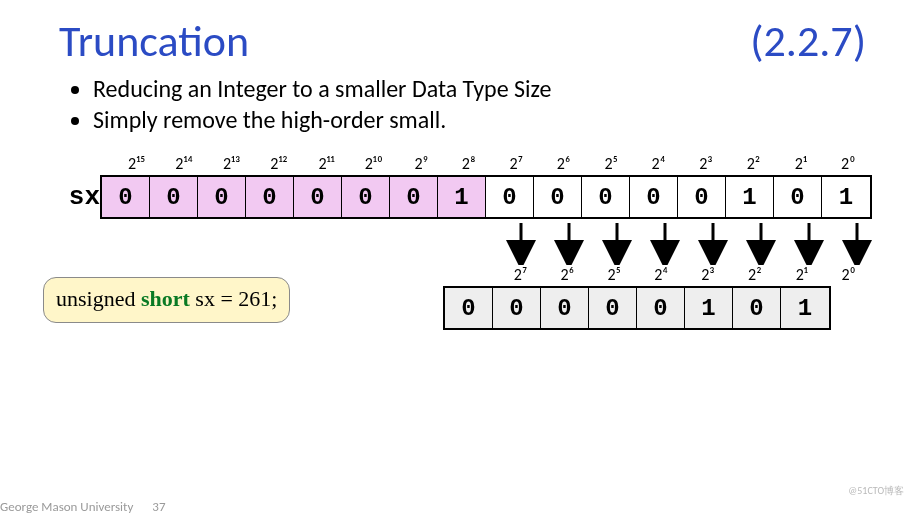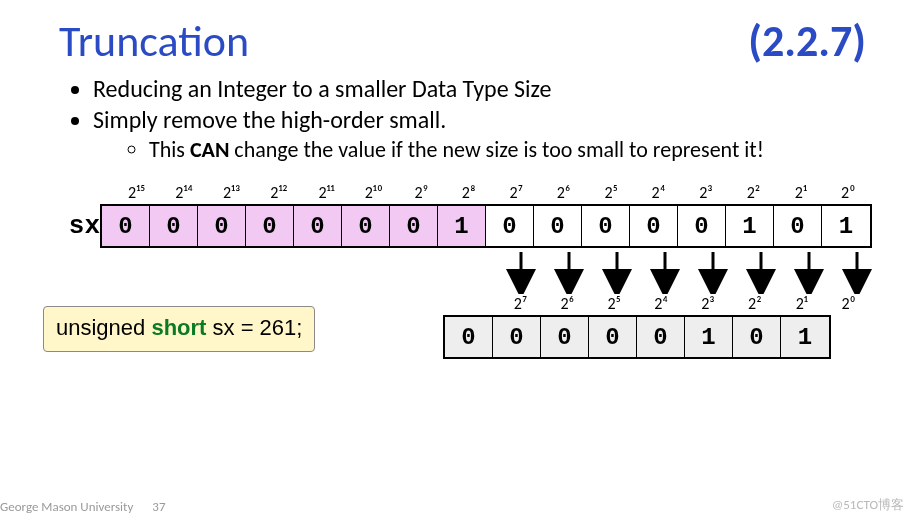--- a/index.html
+++ b/index.html
@@ -9,21 +9,21 @@
     height: 522px;
     background: #ffffff;
     font-family: "Calibri", "Segoe UI", Arial, sans-serif;
     color: #000;
     position: relative;
     overflow: hidden;
   }
   .slide { padding: 14px 40px 0 44px; margin-left: 15px; }
   .title-row { display: flex; justify-content: space-between; align-items: baseline; }
   .title { font-size: 44px; color: #2b4bc4; font-weight: 400; }
-  .section-ref { font-size: 44px; color: #2b4bc4; font-weight: 700; margin-right: 6px; }
+  .section-ref { font-size: 44px; color: #2b4bc4; font-weight: 400; margin-right: 6px; }
   .subtitle { font-size: 26px; font-weight: 700; margin-top: 16px; }
   ul.bullets { margin: 6px 0 0 0; padding-left: 34px; font-size: 24px; }
   ul.bullets li { margin: 2px 0; }
   ul.sub { margin: 2px 0 0 26px; padding-left: 30px; font-size: 22px; }
   .bold { font-weight: 700; }
 
   .bits-area { position: relative; margin-top: 20px; }
 
   .bit-row { display: flex; align-items: stretch; }
   .row-label {
@@ -50,59 +50,54 @@
 
   .arrow-svg { display: block; }
 
   .lower-block { position: relative; }
 
   .codebox {
     position: absolute;
     left: -16px; top: 58px;
     background: #fff6c9;
     border: 1.5px solid #8a8a8a;
-    border-radius: 4px;
-    font-family: Liberation Sans, sans-serif;
+    border-radius: 13px;
+    font-family: Liberation Serif, serif;
     font-size: 22px;
     padding: 6px 12px 8px 12px;
     line-height: 1.35;
   }
   .kw-type { color: #0a7a24; font-weight: 700; }
   .cmt { color: #555; }
   .footer {
     position: absolute;
     bottom: 8px; left: 0; right: 0;
     text-align: left;
     font-size: 13px; color: #9a9a9a;
   }
   .watermark {
     position: absolute;
-    right: 8px; bottom: 8px;
-    font-size: 13px; color: #b9b9b9;
+    right: 8px; bottom: 24px;
+    font-size: 10px; color: #b9b9b9;
   }
 </style>
 </head>
 <body>
 
 <div class="slide">
 
   <div class="title-row">
     <div class="title">Truncation</div>
     <div class="section-ref">(2.2.7)</div>
   </div>
 
 
   <ul class="bullets">
     <li>Reducing an Integer to a smaller Data Type Size</li>
     <li>Simply remove the high-order small.</li>
-    <ul class="sub">
-      <li>
-        <span>This </span><span class="bold">CAN</span><span> change the value if the new size is too small to represent it!</span>
-      </li>
-    </ul>
   </ul>
 
   <div class="bits-area">
 
     <div class="pow-row">
       <div class="pow">2¹⁵</div>
       <div class="pow">2¹⁴</div>
       <div class="pow">2¹³</div>
       <div class="pow">2¹²</div>
       <div class="pow">2¹¹</div>

